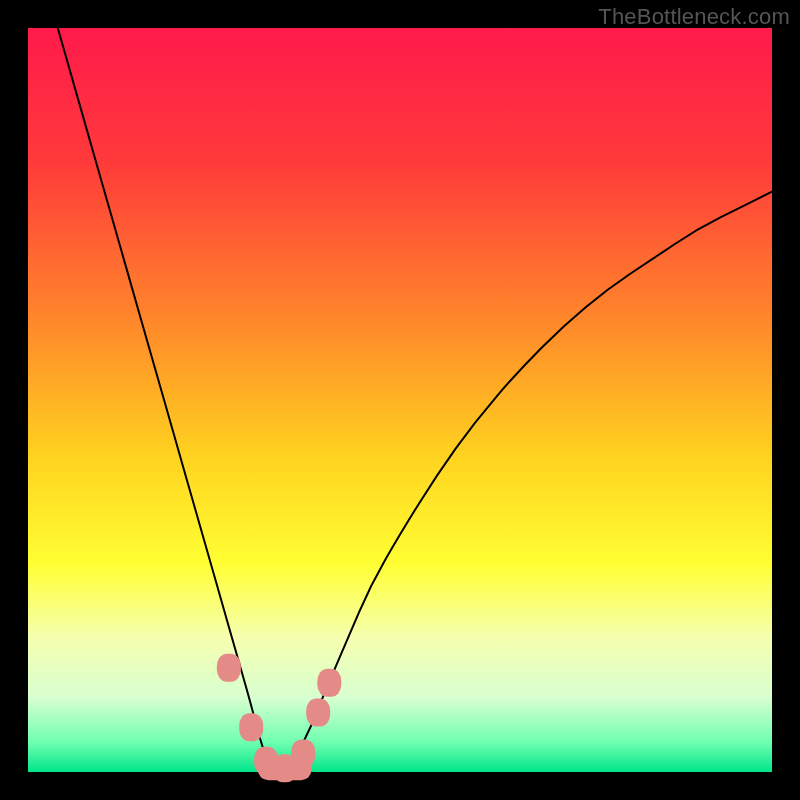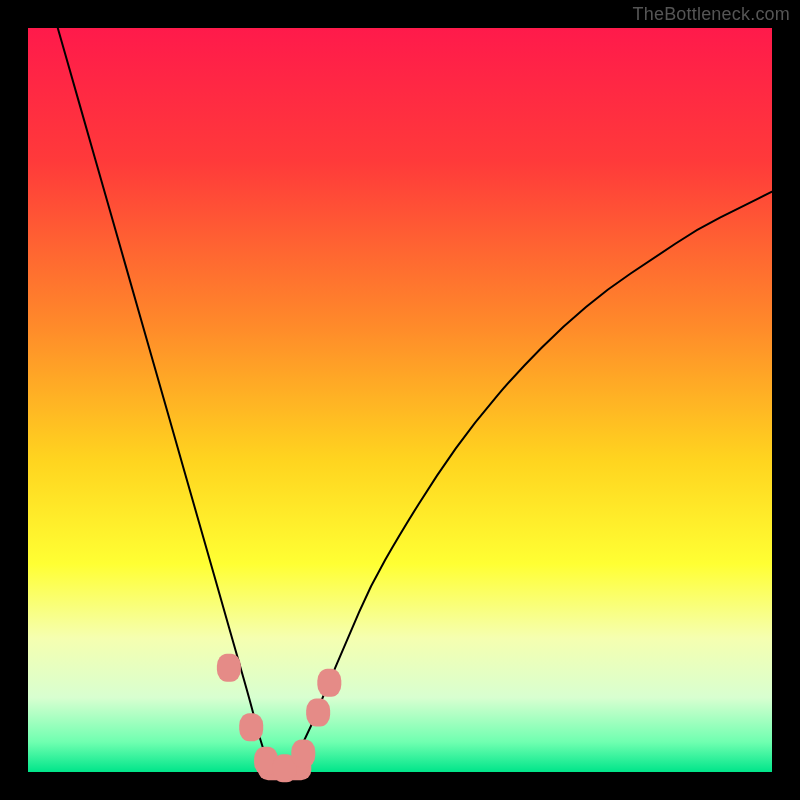--- a/index.html
+++ b/index.html
@@ -14,21 +14,21 @@
   .canvas {
     position: relative;
     width: 800px;
     height: 800px;
     background: #000;
   }
   .watermark {
     position: absolute;
     top: 4px;
     right: 10px;
-    font-size: 18px;
+    font-size: 22px;
     font-weight: 500;
     color: #555;
     letter-spacing: 0.2px;
     z-index: 50;
   }
   svg {
     position: absolute;
     top: 0;
     left: 0;
   }

